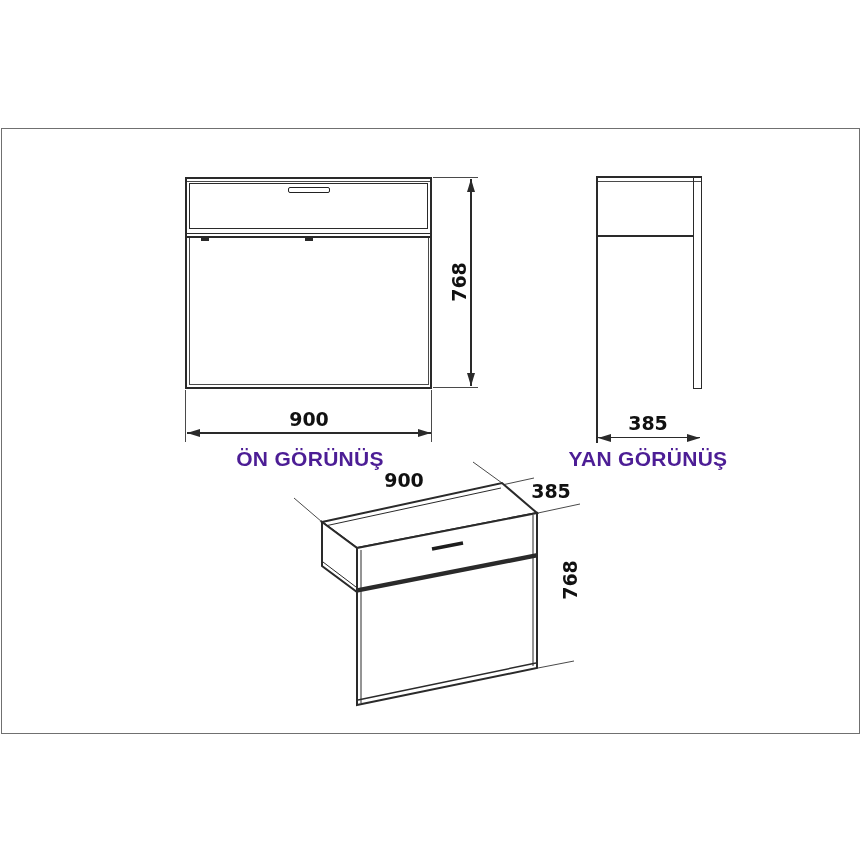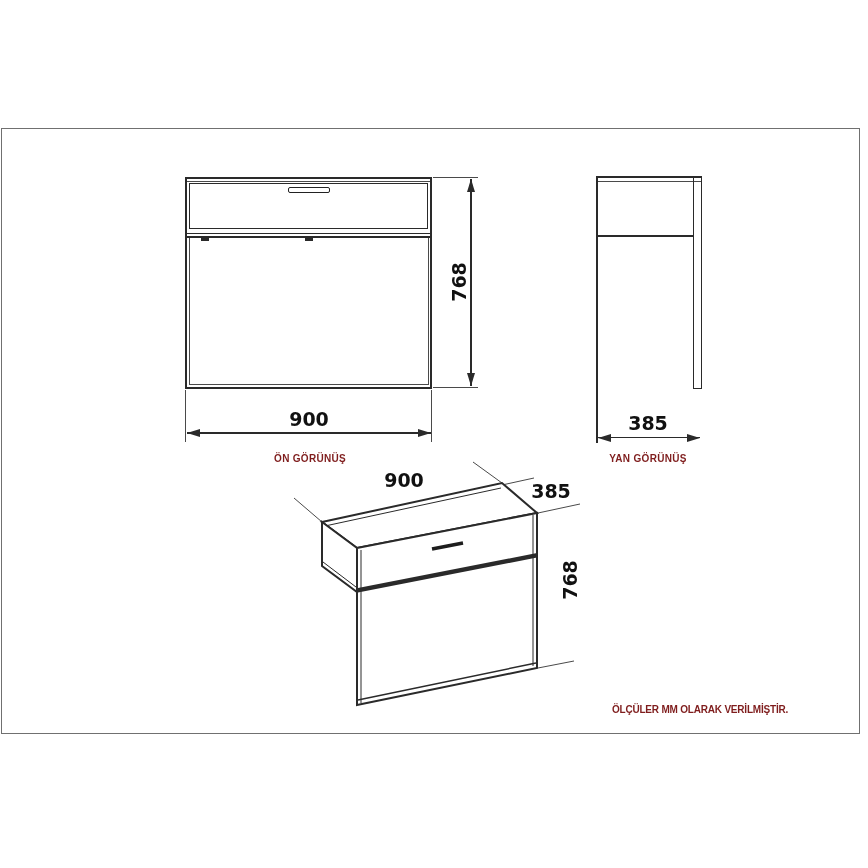--- a/index.html
+++ b/index.html
@@ -4,22 +4,22 @@
 <style>
   html,body{margin:0;padding:0;background:#fff;}
   #canvas{position:relative;width:868px;height:868px;background:#ffffff;overflow:hidden;
           font-family:"Liberation Sans",sans-serif;color:#1a1a1a;}
   .abs{position:absolute;}
   .ln{position:absolute;background:#2a2a2a;}
   .thin{background:#4a4a4a;}
   .rect{position:absolute;border:2px solid #2a2a2a;background:transparent;box-sizing:border-box;}
   .dimlabel{position:absolute;font-family:"DejaVu Sans",sans-serif;font-weight:bold;
             font-size:19px;line-height:20px;text-align:center;color:#111;}
-  .caption{position:absolute;font-weight:bold;font-size:10px;line-height:20px;
-           text-align:center;letter-spacing:.3px;color:#7f1d1d;}
+  .caption{position:absolute;font-weight:bold;font-size:21px;line-height:20px;
+           text-align:center;letter-spacing:.3px;color:#4c1d95;}
   .rot{transform:rotate(-90deg);transform-origin:center center;}
   .arr{position:absolute;width:0;height:0;}
   .arr-up{border-left:4px solid transparent;border-right:4px solid transparent;border-bottom:13px solid #2a2a2a;}
   .arr-down{border-left:4px solid transparent;border-right:4px solid transparent;border-top:13px solid #2a2a2a;}
   .arr-left{border-top:4px solid transparent;border-bottom:4px solid transparent;border-right:13px solid #2a2a2a;}
   .arr-right{border-top:4px solid transparent;border-bottom:4px solid transparent;border-left:13px solid #2a2a2a;}
   #frame{position:absolute;left:1px;top:128px;width:859px;height:606px;border:1px solid #707070;box-sizing:border-box;}
   svg{position:absolute;}
 </style>
 </head>
@@ -103,15 +103,14 @@
 
     <polygon points="78,138 257,103 257,107.5 78,142.5" fill="#2a2a2a"></polygon>
 
     <line x1="152" y1="99" x2="183" y2="93" stroke="#1d1d1d" stroke-width="3.5"></line>
   </svg>
 
   <div class="dimlabel" style="left:374px;top:470px;width:60px;height:20px;">900</div>
   <div class="dimlabel" style="left:521px;top:481px;width:60px;height:20px;">385</div>
   <div class="dimlabel rot" style="left:550px;top:570px;width:40px;height:20px;">768</div>
 
-  <div class="caption" style="left:550px;top:700px;width:300px;letter-spacing:-0.2px;">ÖLÇÜLER MM OLARAK VERİLMİŞTİR.</div>
 
 </div>
 
 </body></html>

